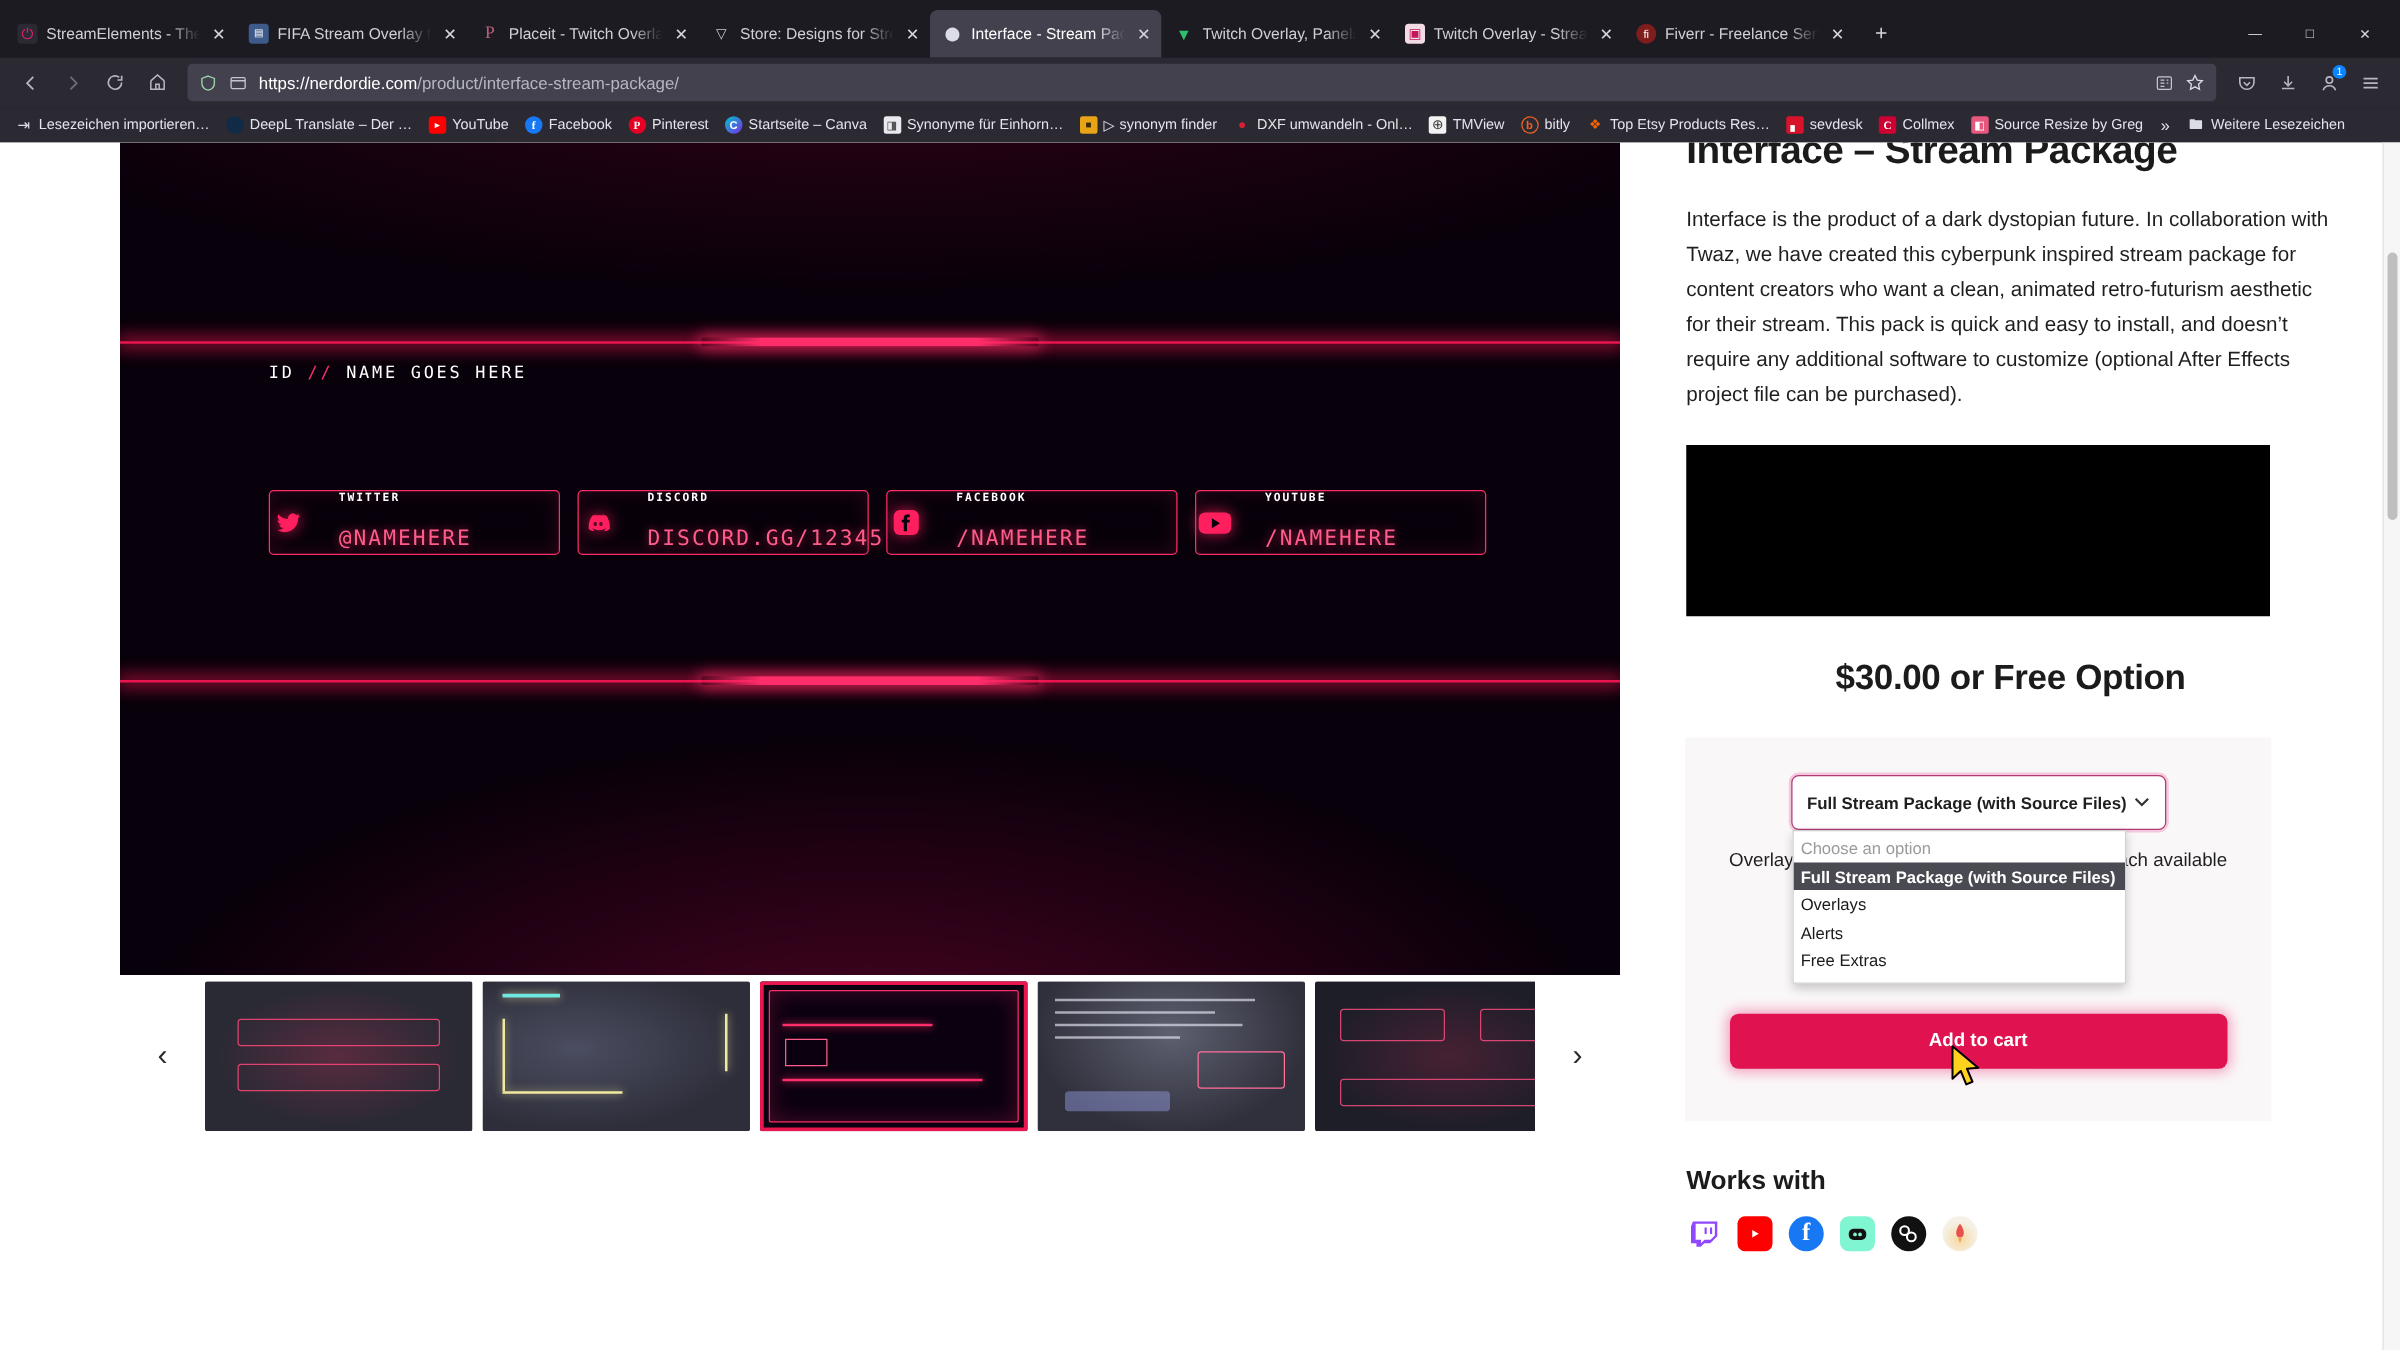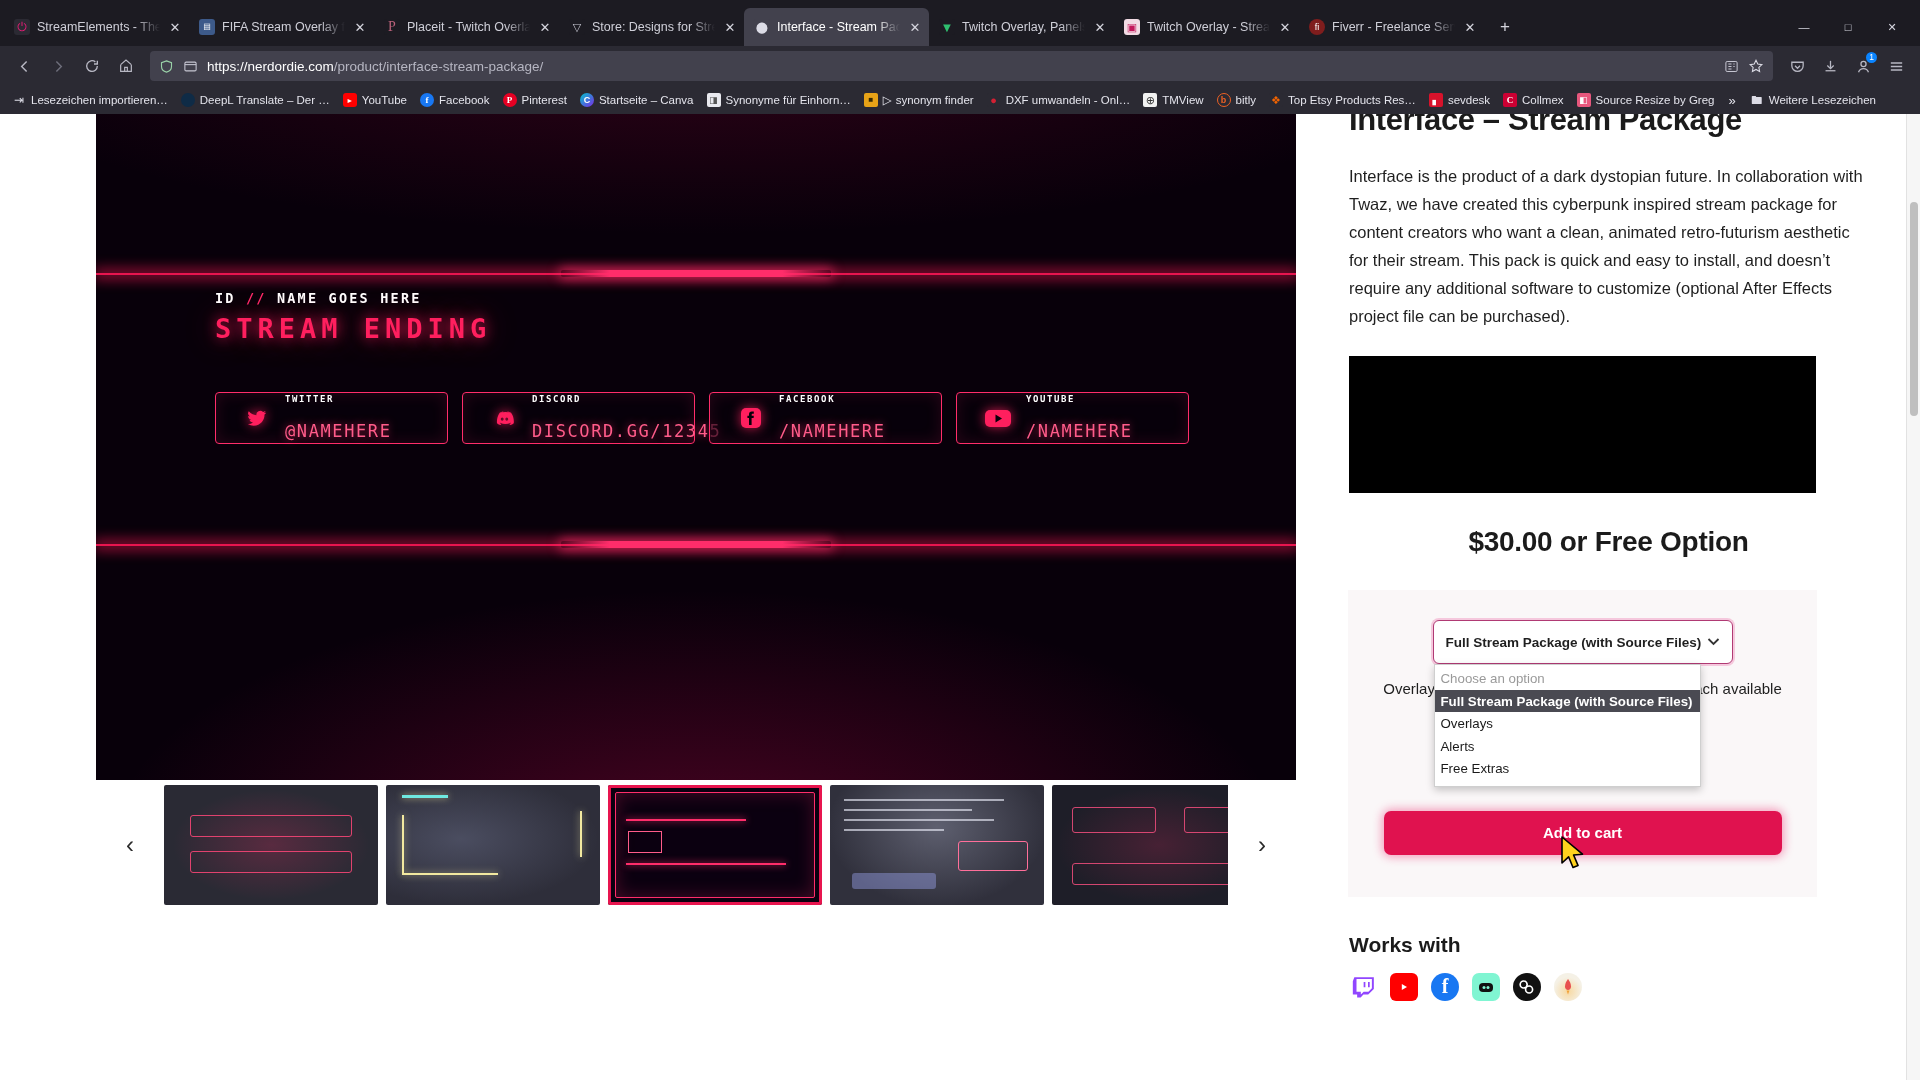--- a/index.html
+++ b/index.html
@@ -119,35 +119,35 @@
   .hero .notch {
     position:absolute; height:7px; width:270px; left:50%; transform:translateX(-50%);
     background:linear-gradient(90deg, transparent, #ff2d6a 18%, #ff2d6a 82%, transparent);
     box-shadow:0 0 12px 2px rgba(255,45,106,.7); border-radius:2px;
   }
   .hero .notch.top { top:156px; }
   .hero .notch.bot { top:427px; }
   .hero-inner { position:absolute; left:0; right:0; top:176px; }
   .hero .idline {
     margin-left:119px; color:#fff; font-family:"DejaVu Sans Mono", monospace;
-    font-size:13.5px; letter-spacing:2.2px; font-weight:700;
+    font-size:13.5px; letter-spacing:2.2px; font-weight:400;
   }
   .hero .idline .slash { color:#ff2d6a; }
   .hero .bigtitle {
     margin-left:119px; margin-top:7px; color:#ff1f5e;
     font-family:"DejaVu Sans Mono", monospace; font-weight:700;
     font-size:27px; letter-spacing:5px;
     text-shadow: 0 0 14px rgba(255,31,94,.85), 0 0 34px rgba(255,31,94,.45);
   }
   .socials {
     position:absolute; left:119px; top:278px; display:flex; gap:14px;
   }
   .sbox {
     width:233px; height:52px; border:1.3px solid #ff2d6a; border-radius:4px;
-    background:rgba(8,0,10,.65); display:flex; align-items:center; padding: 0 26px; gap:13px;
+    background:rgba(8,0,10,.65); display:flex; align-items:center; padding: 0 0; gap:25px;
     box-shadow: inset 0 0 16px rgba(255,45,106,.14);
   }
   .sbox .sico {
     width:30px; height:26px; flex:0 0 30px; color:#ff1f5e;
     display:flex; align-items:center; justify-content:center;
     filter: drop-shadow(0 0 6px rgba(255,31,94,.8));
   }
   .sbox .stxt { font-family:"DejaVu Sans Mono", monospace; line-height:1.25; }
   .sbox .sname { color:#fff; font-size:9px; font-weight:700; letter-spacing:1.6px; }
   .sbox .shandle {
@@ -518,21 +518,20 @@
           <div class="notch top"></div>
           <div class="scan bot"></div>
           <div class="notch bot"></div>
 
           <div class="hero-inner">
             <div class="idline">
               <span>ID</span>
               <span class="slash">//</span>
               <span>NAME GOES HERE</span>
             </div>
-            <div class="bigtitle">STREAM ENDING</div>
           </div>
 
           <div class="socials">
 
             <div class="sbox">
               <span class="sico">
                 <svg width="26" height="22" viewBox="0 0 24 24" fill="currentColor">
                     <path d="M22 5.9c-.8.4-1.6.6-2.5.7a4.2 4.2 0 0 0 1.8-2.3c-.8.5-1.7.9-2.7 1.1A4.2 4.2 0 0 0 11.4 9c-3.4-.2-6.4-1.8-8.4-4.3a4.2 4.2 0 0 0 1.3 5.6c-.7 0-1.4-.2-2-.5 0 2 1.5 3.7 3.4 4.1-.6.2-1.3.2-2 .1a4.2 4.2 0 0 0 3.9 2.9A8.4 8.4 0 0 1 2 18.6a11.9 11.9 0 0 0 6.4 1.9c7.7 0 12-6.5 11.8-12.3.8-.6 1.4-1.3 1.8-2.3z"></path>
                   </svg>
               </span>

